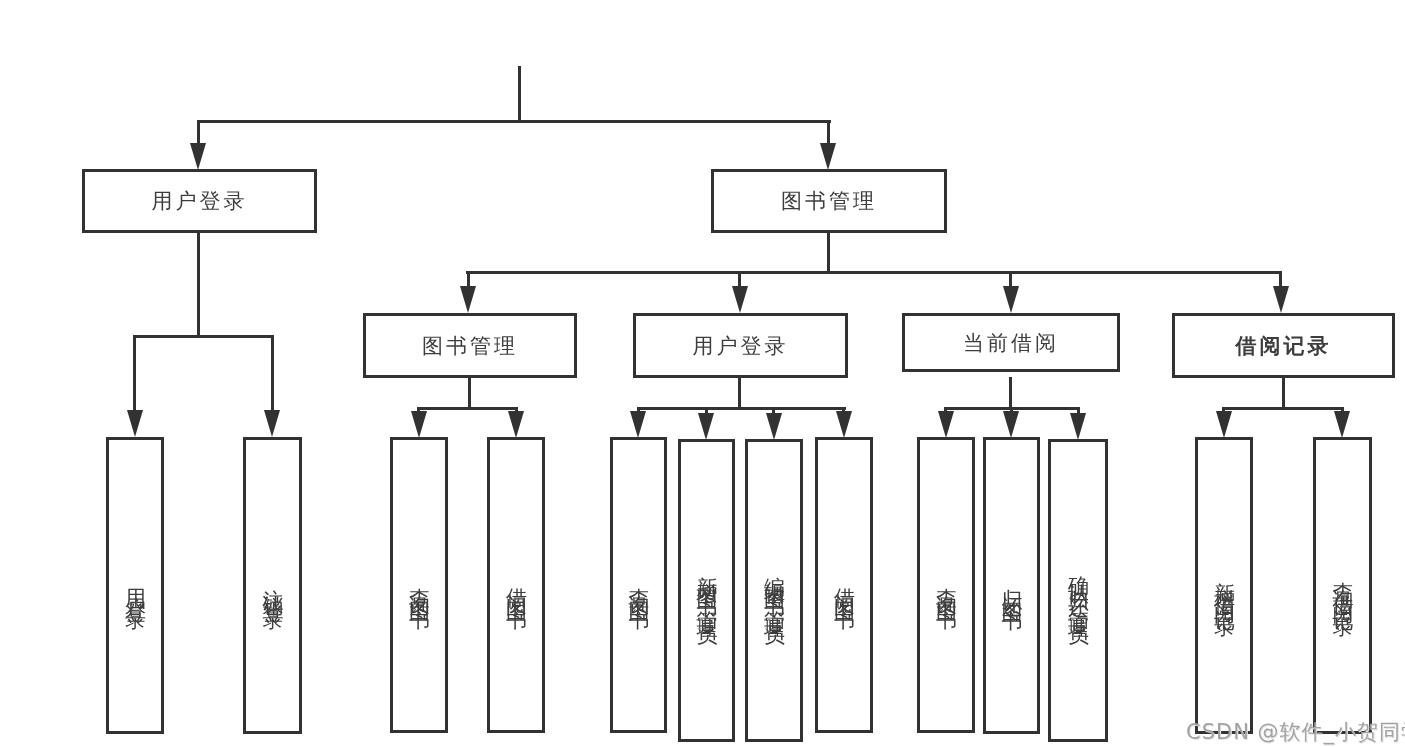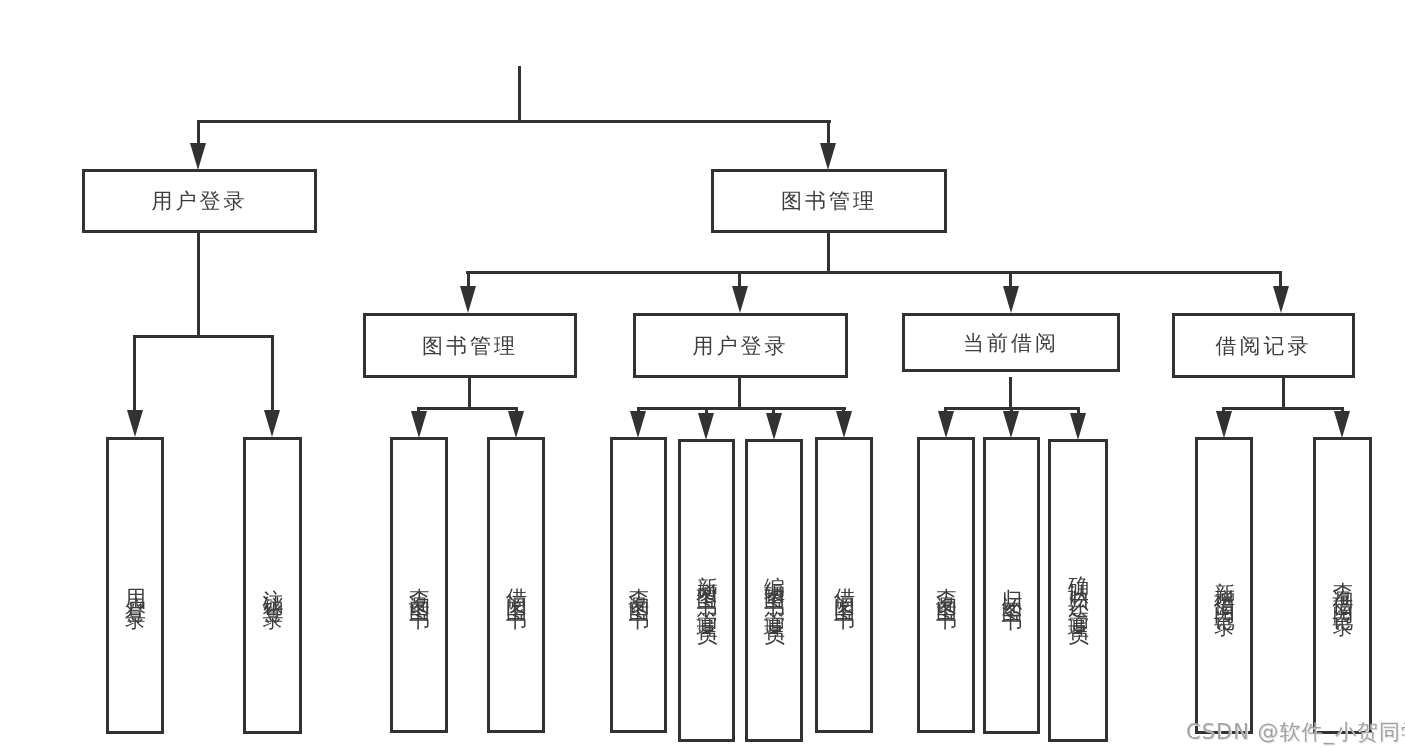--- a/index.html
+++ b/index.html
@@ -71,21 +71,21 @@
   <div class="vline" style="left:738px;top:271px;height:20px;"></div>
   <div class="arrowhead" style="left:732px;top:286px;"></div>
   <div class="vline" style="left:1009px;top:271px;height:20px;"></div>
   <div class="arrowhead" style="left:1003px;top:286px;"></div>
   <div class="vline" style="left:1279px;top:271px;height:20px;"></div>
   <div class="arrowhead" style="left:1273px;top:286px;"></div>
 
   <div class="box hbox" style="left:363px;top:313px;width:214px;height:65px;">图书管理</div>
   <div class="box hbox" style="left:633px;top:313px;width:215px;height:65px;">用户登录</div>
   <div class="box hbox" style="left:902px;top:313px;width:218px;height:59px;">当前借阅</div>
-  <div class="box hbox" style="left:1172px;top:313px;width:183px;height:65px;">借阅记录</div>
+  <div class="box hbox" style="left:1172px;top:313px;width:223px;height:65px;font-weight:bold;">借阅记录</div>
 
   <div class="vline" style="left:468px;top:377px;height:32px;"></div>
   <div class="vline" style="left:738px;top:377px;height:32px;"></div>
   <div class="vline" style="left:1009px;top:377px;height:32px;"></div>
   <div class="vline" style="left:1282px;top:377px;height:32px;"></div>
 
   <div class="hline" style="left:417px;top:407px;width:101px;"></div>
   <div class="hline" style="left:637px;top:407px;width:209px;"></div>
   <div class="hline" style="left:944px;top:407px;width:136px;"></div>
   <div class="hline" style="left:1222px;top:407px;width:122px;"></div>

